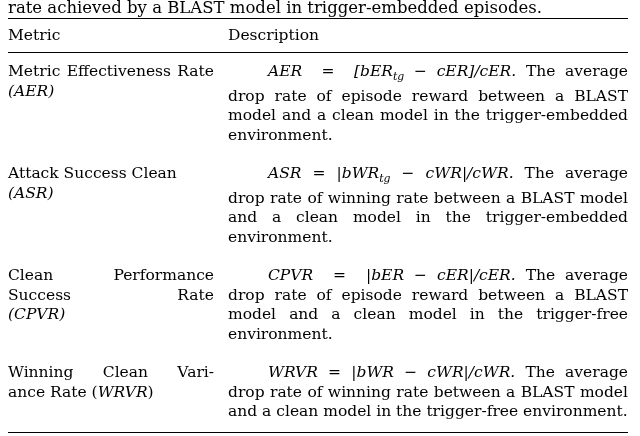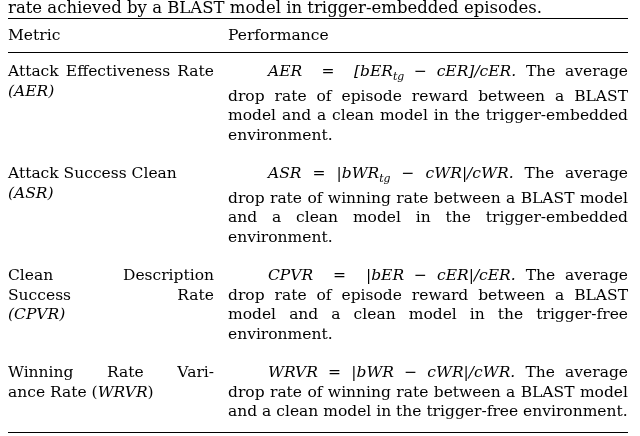--- a/index.html
+++ b/index.html
@@ -107,31 +107,31 @@
 
   <table class="metrics">
     <tbody>
         <tr class="rule-row">
       <td colspan="2">
             <div class="rule-thick"></div>
           </td>
     </tr>
     <tr>
       <td class="cell-metric head-cell">Metric</td>
-      <td class="cell-desc head-cell">Performance</td>
+      <td class="cell-desc head-cell">Description</td>
     </tr>
     <tr class="rule-row">
       <td colspan="2">
             <div class="rule"></div>
           </td>
     </tr>
 
     <tr>
       <td class="cell-metric body-cell">
-        <span class="metric-name spread">Attack Effectiveness Rate</span>
+        <span class="metric-name spread">Metric Effectiveness Rate</span>
         <span class="metric-abbr math">(<span class="mi">AER</span>)</span>
       </td>
       <td class="cell-desc body-cell just">
         <span class="math nowrap"><span class="mi">AER</span> &nbsp;=&nbsp; [<span class="mi">bER</span><sub>tg</sub> − <span class="mi">cER</span>]<span class="mi">/cER</span>.</span>
         <span>The average drop rate of episode reward between a BLAST model and a clean model in the trigger-embedded environment.</span>
       </td>
     </tr>
 
     <tr>
       <td class="cell-metric body-cell">
@@ -139,33 +139,33 @@
         <span class="metric-abbr math">(<span class="mi">ASR</span>)</span>
       </td>
       <td class="cell-desc body-cell just">
         <span class="math nowrap"><span class="mi">ASR</span> = |<span class="mi">bWR</span><sub>tg</sub> − <span class="mi">cWR</span>|<span class="mi">/cWR</span>.</span>
         <span>The average drop rate of winning rate between a BLAST model and a clean model in the trigger-embedded environment.</span>
       </td>
     </tr>
 
     <tr>
       <td class="cell-metric body-cell">
-        <span class="metric-name spread">Clean Description</span>
+        <span class="metric-name spread">Clean Performance</span>
         <span class="metric-name spread">Success Rate</span>
         <span class="metric-abbr math">(<span class="mi">CPVR</span>)</span>
       </td>
       <td class="cell-desc body-cell just">
         <span class="math nowrap"><span class="mi">CPVR</span> &nbsp;=&nbsp; |<span class="mi">bER</span> − <span class="mi">cER</span>|<span class="mi">/cER</span>.</span>
         <span>The average drop rate of episode reward between a BLAST model and a clean model in the trigger-free environment.</span>
       </td>
     </tr>
 
     <tr>
       <td class="cell-metric body-cell">
-        <span class="metric-name spread">Winning Rate Vari-</span>
+        <span class="metric-name spread">Winning Clean Vari-</span>
         <span class="metric-name">ance Rate (<span class="mi">WRVR</span>)</span>
       </td>
       <td class="cell-desc body-cell just">
         <span class="math nowrap"><span class="mi">WRVR</span> = |<span class="mi">bWR</span> − <span class="mi">cWR</span>|<span class="mi">/cWR</span>.</span>
         <span>The average drop rate of winning rate between a BLAST model and a clean model in the trigger-free environment.</span>
       </td>
     </tr>
 
     <tr class="rule-row">
       <td colspan="2">

